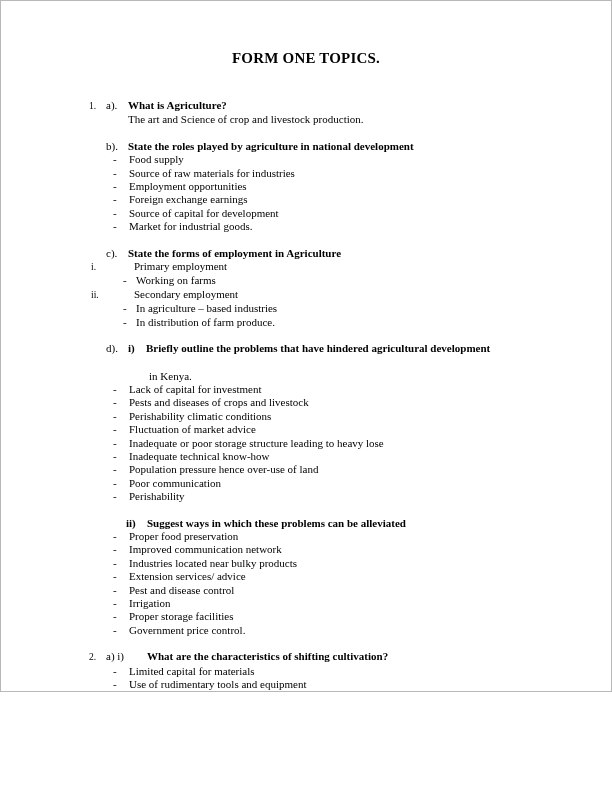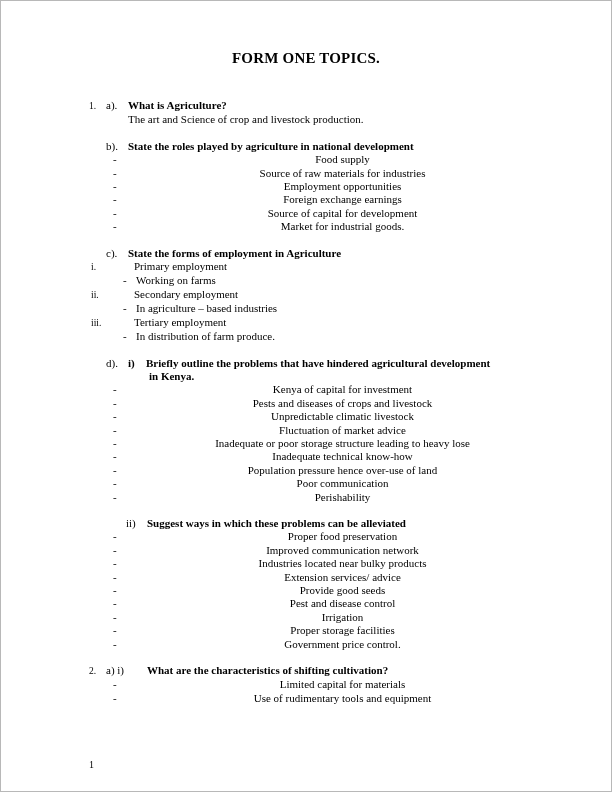--- a/index.html
+++ b/index.html
@@ -1,18 +1,18 @@
 <!DOCTYPE html>
 <html><head>
 <meta charset="utf-8">
 <style>
   * { margin: 0; padding: 0; box-sizing: border-box; }
   html, body { width: 612px; height: 792px; background: #ffffff; }
   .page {
-    width: 612px; height: 792px;
+    width: 612px; height: 692px;
     background: #ffffff;
     border: 1px solid #b8b8b8;
     font-family: "Liberation Serif", serif;
     font-size: 11px;
     color: #000000;
     position: relative;
     overflow: hidden;
   }
   .title {
     text-align: center;
@@ -27,27 +27,27 @@
     padding-right: 55px;
     line-height: 13.4px;
   }
   .section { margin-top: 13px; }
   .section:first-child { margin-top: 0; }
   .row { display: flex; align-items: baseline; }
   .qnum { width: 17px; font-size: 9.5px; flex: none; }
   .qlabel { width: 22px; flex: none; }
   .qlabel-wide { width: 41px; flex: none; }
   .subpart { width: 18px; flex: none; font-weight: bold; }
-  .subpart2 { width: 21px; flex: none; font-weight: normal; }
+  .subpart2 { width: 21px; flex: none; font-weight: bold; }
   .heading { font-weight: bold; }
-  .heading-cont { font-weight: bold; padding-left: 60px; }
+  .heading-cont { font-weight: normal; padding-left: 60px; margin-top: 14px; }
   .answer { padding-left: 39px; }
   .indent-label { padding-left: 17px; }
   .indent-sub { padding-left: 37px; }
-  .dash-item { padding-left: 40px; position: relative; text-align: center; }
+  .dash-item { padding-left: 40px; position: relative; }
   .dash-item::before { content: "-"; position: absolute; left: 24px; }
   .roman-row { display: flex; align-items: baseline; padding-left: 2px; }
   .roman-num { width: 43px; flex: none; font-size: 9.5px; }
   .roman-sub { padding-left: 47px; position: relative; }
   .roman-sub::before { content: "-"; position: absolute; left: 34px; }
   .page-number {
     position: absolute;
     left: 88px;
     top: 758px;
     font-size: 10px;
@@ -104,42 +104,38 @@
             <span>Primary employment</span>
           </div>
           <div class="roman-sub">Working on farms</div>
 
           <div class="roman-row">
             <span class="roman-num">ii.</span>
             <span>Secondary employment</span>
           </div>
           <div class="roman-sub">In agriculture – based industries</div>
 
-          <div class="roman-row">
-            <span class="roman-num">iii.</span>
-            <span>Tertiary employment</span>
-          </div>
           <div class="roman-sub">In distribution of farm produce.</div>
         </div>
     </div>
 
     <div class="section">
       <div class="row indent-label">
         <span class="qlabel">d).</span>
         <span class="subpart">i)</span>
         <span class="heading">Briefly outline the problems that have hindered agricultural development</span>
       </div>
       <div class="heading-cont">in Kenya.</div>
       <div>
 
-          <div class="dash-item">Kenya of capital for investment</div>
+          <div class="dash-item">Lack of capital for investment</div>
 
           <div class="dash-item">Pests and diseases of crops and livestock</div>
 
-          <div class="dash-item">Unpredictable climatic livestock</div>
+          <div class="dash-item">Perishability climatic conditions</div>
 
           <div class="dash-item">Fluctuation of market advice</div>
 
           <div class="dash-item">Inadequate or poor storage structure leading to heavy lose</div>
 
           <div class="dash-item">Inadequate technical know-how</div>
 
           <div class="dash-item">Population pressure hence over-use of land</div>
 
           <div class="dash-item">Poor communication</div>
@@ -157,21 +153,20 @@
       <div>
 
           <div class="dash-item">Proper food preservation</div>
 
           <div class="dash-item">Improved communication network</div>
 
           <div class="dash-item">Industries located near bulky products</div>
 
           <div class="dash-item">Extension services/ advice</div>
 
-          <div class="dash-item">Provide good seeds</div>
 
 
           <div class="dash-item">Pest and disease control</div>
 
           <div class="dash-item">Irrigation</div>
 
           <div class="dash-item">Proper storage facilities</div>
 
           <div class="dash-item">Government price control.</div>
         </div>

